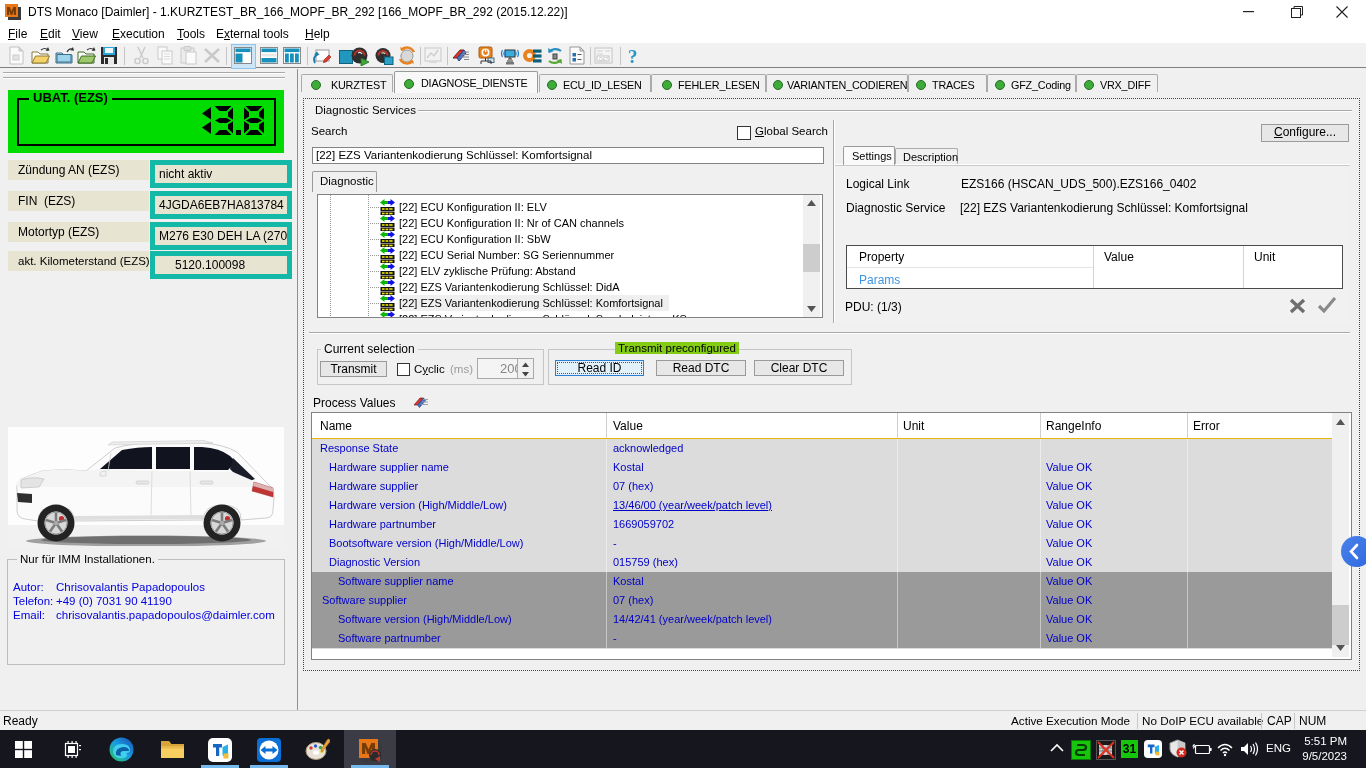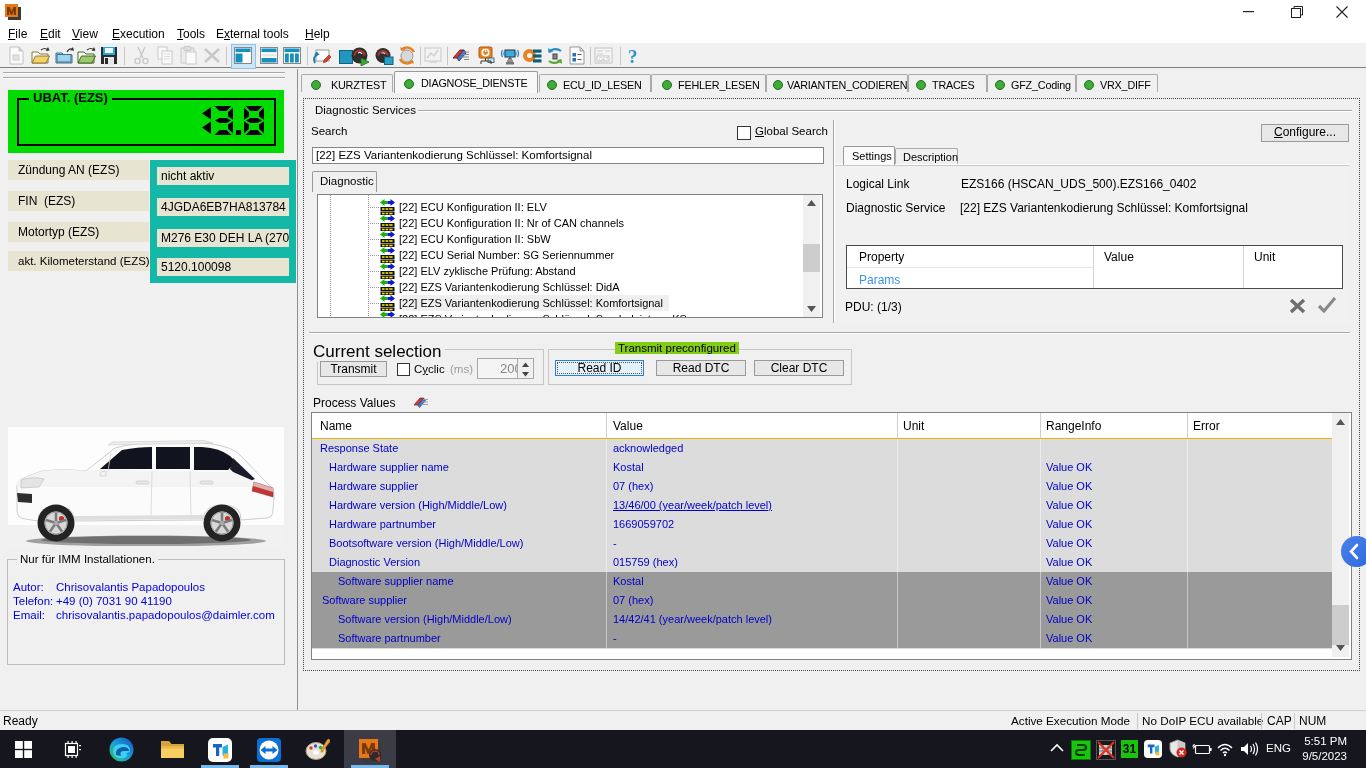--- a/index.html
+++ b/index.html
@@ -1,39 +1,40 @@
 <!DOCTYPE html>
 <html><head>
 <meta charset="utf-8">
 <style>
 html,body{margin:0;padding:0;}
 #root{position:relative;width:1366px;height:768px;background:#f0f0f0;font-family:"Liberation Sans",sans-serif;font-size:11px;color:#000;overflow:hidden;}
 .a{position:absolute;}
 .etch{border-top:1px solid #a8a8a8;border-bottom:1px solid #ffffff;height:0;}
 .vetch{border-left:1px solid #a8a8a8;border-right:1px solid #ffffff;width:0;}
 .beige{background:#e7e4d2;}
-.vbox{background:#e7e4d2;border:7px solid #14b8a6;}
+.vbox{background:#e7e4d2;border:5px solid #14b8a6;}
 .btn{background:#e7e7e7;border:1px solid #9a9a9a;text-align:center;font-size:12px;line-height:15px;}
 .tsep{position:absolute;top:4px;width:1px;height:18px;background:#c5c5c5;}
 .cell{position:absolute;top:0;height:19px;line-height:19px;white-space:nowrap;overflow:hidden;}
 .colsep{position:absolute;top:0;width:1px;height:19px;background:rgba(255,255,255,0.45);}
 .tab{position:absolute;top:5px;height:17px;background:#f0f0f0;border:1px solid #ababab;border-bottom:none;border-radius:2px 2px 0 0;}
 .tabtxt{position:absolute;top:3.5px;font-size:10.8px;letter-spacing:-0.2px;white-space:nowrap;}
 .dot{position:absolute;top:4.5px;width:8px;height:8px;border-radius:50%;background:#3dac38;border:1px solid #256b22;}
 </style>
 </head>
 <body>
 <div id="root">
 
 <div class="a" style="left:0;top:0;width:1366px;height:24px;background:#ffffff;">
   <svg class="a" style="left:5px;top:4px" width="16" height="16" viewBox="0 0 16 16">
         <rect x="3" y="3" width="13" height="13" fill="#3a3a3a"></rect>
         <rect x="0" y="0" width="13" height="13" fill="#e87817"></rect>
         <path d="M2 11 V3 h2.6 l1.9 4.2 L8.4 3 H11 v8 H8.8 V6.6 L7.2 11 H5.8 L4.2 6.6 V11 Z" fill="#7a3c05"></path>
       </svg>
+  <div class="a" style="left:28px;top:5px;font-size:12px;">DTS Monaco [Daimler] - 1.KURZTEST_BR_166_MOPF_BR_292 [166_MOPF_BR_292 (2015.12.22)]</div>
   <svg class="a" style="left:1243px;top:11px" width="11" height="2">
         <rect width="11" height="1.2" fill="#222"></rect>
       </svg>
   <svg class="a" style="left:1291px;top:6px" width="12" height="12" viewBox="0 0 12 12">
         <rect x="0.5" y="2.5" width="9" height="9" fill="none" stroke="#222"></rect>
         <path d="M3 2.5 V0.5 H11.5 V9 H9.5" fill="none" stroke="#222"></path>
       </svg>
   <svg class="a" style="left:1336px;top:6px" width="12" height="12" viewBox="0 0 12 12">
         <path d="M0.5 0.5 L11.5 11.5 M11.5 0.5 L0.5 11.5" stroke="#222" stroke-width="1.1"></path>
       </svg>
@@ -269,21 +270,21 @@
     </svg>
   </div>
 
   <div class="a beige" style="left:8px;top:91px;width:141px;height:20px;font-size:12px;line-height:20px;"><span style="margin-left:10px;">Zündung AN (EZS)</span></div>
   <div class="a vbox" style="left:150px;top:91px;width:132px;height:18px;font-size:12px;line-height:18px;"><span style="margin-left:4px;">nicht aktiv</span></div>
   <div class="a beige" style="left:8px;top:122px;width:141px;height:20px;font-size:12px;line-height:20px;"><span style="margin-left:10px;">FIN&nbsp; (EZS)</span></div>
   <div class="a vbox" style="left:150px;top:122px;width:132px;height:18px;font-size:12px;line-height:18px;"><span style="margin-left:4px;">4JGDA6EB7HA813784</span></div>
   <div class="a beige" style="left:8px;top:153px;width:141px;height:20px;font-size:12px;line-height:20px;"><span style="margin-left:10px;">Motortyp (EZS)</span></div>
   <div class="a vbox" style="left:150px;top:153px;width:132px;height:18px;font-size:12px;line-height:18px;white-space:nowrap;overflow:hidden;"><span style="margin-left:4px;">M276 E30 DEH LA (270 kW</span></div>
   <div class="a beige" style="left:8px;top:182px;width:141px;height:20px;font-size:12px;line-height:20px;white-space:nowrap;overflow:hidden;"><span style="margin-left:10px;font-size:11.5px;">akt. Kilometerstand (EZS)</span></div>
-  <div class="a vbox" style="left:150px;top:182px;width:132px;height:18px;font-size:12px;line-height:18px;"><span style="margin-left:4px;">5120.100098</span></div>
+  <div class="a vbox" style="left:150px;top:182px;width:132px;height:18px;font-size:12px;line-height:18px;"><span style="margin-left:20px;">5120.100098</span></div>
 
   <svg class="a" style="left:8px;top:358px;" width="276" height="119" viewBox="0 0 276 119">
     <rect x="0" y="0" width="276" height="119" fill="#fdfdfd"></rect>
     <rect x="0" y="98" width="276" height="21" fill="#f1f1f1"></rect>
     <ellipse cx="138" cy="114" rx="120" ry="5.5" fill="#9f9f9f"></ellipse>
     <ellipse cx="138" cy="113" rx="105" ry="4" fill="#6f6f6f"></ellipse>
 
     <path d="M9 63 Q8 55 13 52 L34 44 Q55 41 78 44 L107 21 Q125 16 150 15 L194 16 Q215 17 229 25 L260 57 Q266 60 266 70 L265 83 Q265 91 258 91 L233 93 Q234 78 214 78 Q196 78 195 93 L66 94 Q67 79 48 79 Q30 79 30 94 L17 92 Q9 91 9 83 Z" fill="#fbfbfb" stroke="#c2c2c2" stroke-width="0.8"></path>
 
     <path d="M92 42 L114 23 Q130 20 144 20 L144 42 Z" fill="#11131f"></path>
@@ -549,21 +550,21 @@
   <svg class="a" style="left:991px;top:229px" width="17" height="16" viewBox="0 0 17 16">
         <path d="M2 2 L15 14 M15 2 L2 14" stroke="#6e6e6e" stroke-width="3.4"></path>
       </svg>
   <svg class="a" style="left:1019px;top:227px" width="20" height="18" viewBox="0 0 20 18">
         <path d="M2 10 L7 15 L18 2" stroke="#8a8a8a" stroke-width="3.2" fill="none"></path>
       </svg>
 
   <div class="a etch" style="left:11px;top:263px;width:1041px;"></div>
 
   <div class="a" style="left:19px;top:280px;width:225px;height:34px;border:1px solid #c6c6c6;"></div>
-  <div class="a" style="left:12px;top:273px;background:#f0f0f0;padding:0 3px;font-size:17px;">Current selection</div>
+  <div class="a" style="left:23px;top:273px;background:#f0f0f0;padding:0 3px;font-size:12px;">Current selection</div>
   <div class="a btn" style="left:22px;top:292px;width:65px;height:14px;line-height:14px;">Transmit</div>
   <div class="a" style="left:99px;top:294px;width:11px;height:11px;background:#fff;border:1.5px solid #333;"></div>
   <div class="a" style="left:116px;top:294px;font-size:11.5px;">C<u>y</u>clic</div>
   <div class="a" style="left:152px;top:294px;font-size:11.5px;color:#9c9c9c;">(ms)</div>
   <div class="a" style="left:179px;top:289px;width:55px;height:19px;background:#f4f4f4;border:1px solid #a8a8a8;">
     <span style="position:absolute;left:22px;top:2px;font-size:13px;color:#878787;">2000</span>
     <div style="position:absolute;right:0;top:0;width:15px;height:9.5px;background:#f0f0f0;border-left:1px solid #ababab;border-bottom:0.5px solid #ababab;"><svg width="15" height="9">
             <path d="M7.5 2.5 L11 7 L4 7 Z" fill="#444"></path>
           </svg></div>
     <div style="position:absolute;right:0;bottom:0;width:15px;height:9.5px;background:#f0f0f0;border-left:1px solid #ababab;"><svg width="15" height="9">

